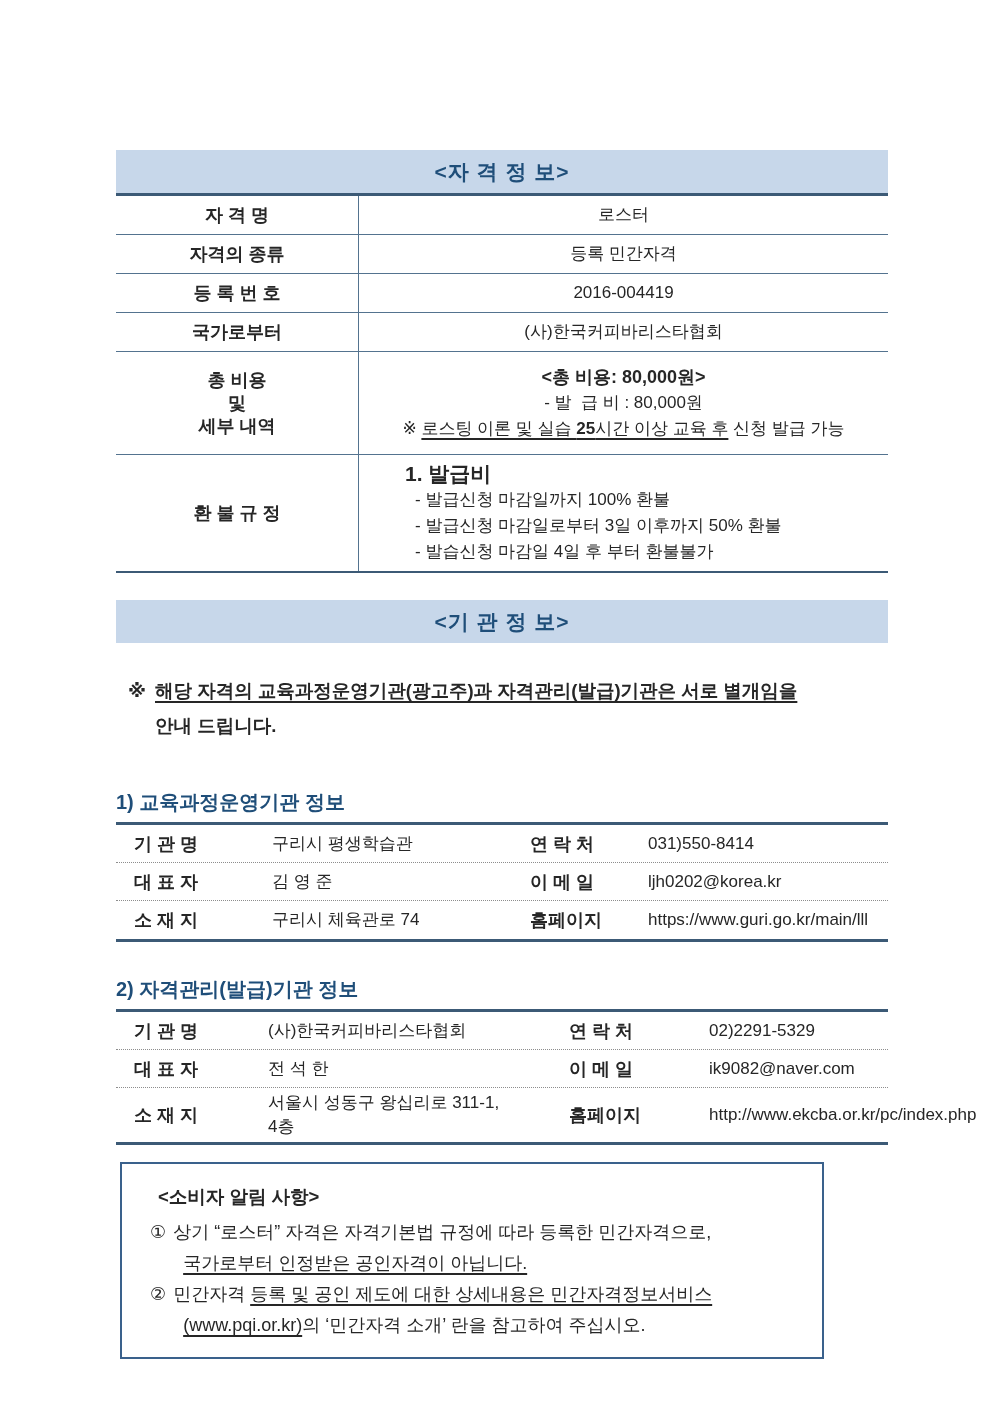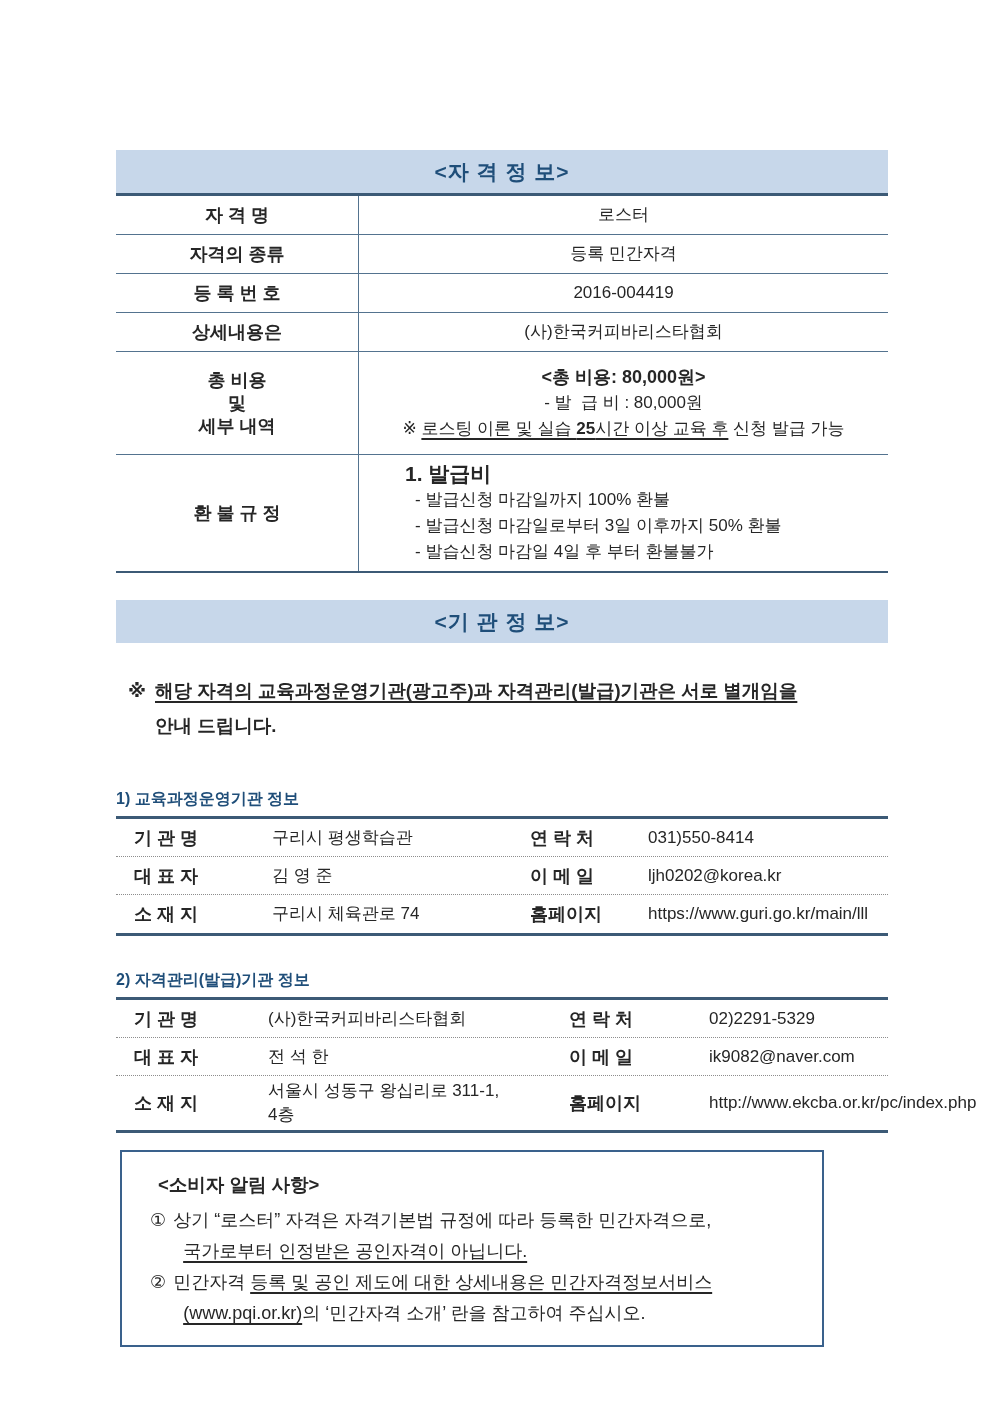--- a/index.html
+++ b/index.html
@@ -61,21 +61,21 @@
 
   
   .org-notice {
     margin-top: 30px; padding-left: 12px;
     display: flex; gap: 9px;
     font-weight: bold; font-size: 18.5px; line-height: 35px;
   }
 
   
   .sub-title {
-    font-weight: bold; font-size: 16px; color: var(--header-text, #1f4e79);
+    font-weight: bold; font-size: 20px; color: var(--header-text, #1f4e79);
   }
   .sub-title.first { margin-top: 46px; }
   .sub-title.second { margin-top: 34px; }
   .sub-table {
     margin-top: 6px;
     border-top: 3px solid var(--rule-dark, #3c5a76);
     border-bottom: 3px solid var(--rule-dark, #3c5a76);
   }
   .srow {
     display: grid; align-items: center;
@@ -121,21 +121,21 @@
     </div>
     <div class="mrow simple">
       <div class="mlabel">자격의 종류</div>
       <div class="mvalue">등록 민간자격</div>
     </div>
     <div class="mrow simple">
       <div class="mlabel">등 록 번 호</div>
       <div class="mvalue">2016-004419</div>
     </div>
     <div class="mrow simple">
-      <div class="mlabel">상세내용은</div>
+      <div class="mlabel">국가로부터</div>
       <div class="mvalue">(사)한국커피바리스타협회</div>
     </div>
 
     <div class="mrow cost">
       <div class="mlabel">
         <span>총 비용</span>
         <span>및</span>
         <span>세부 내역</span>
       </div>
       <div class="mvalue">

